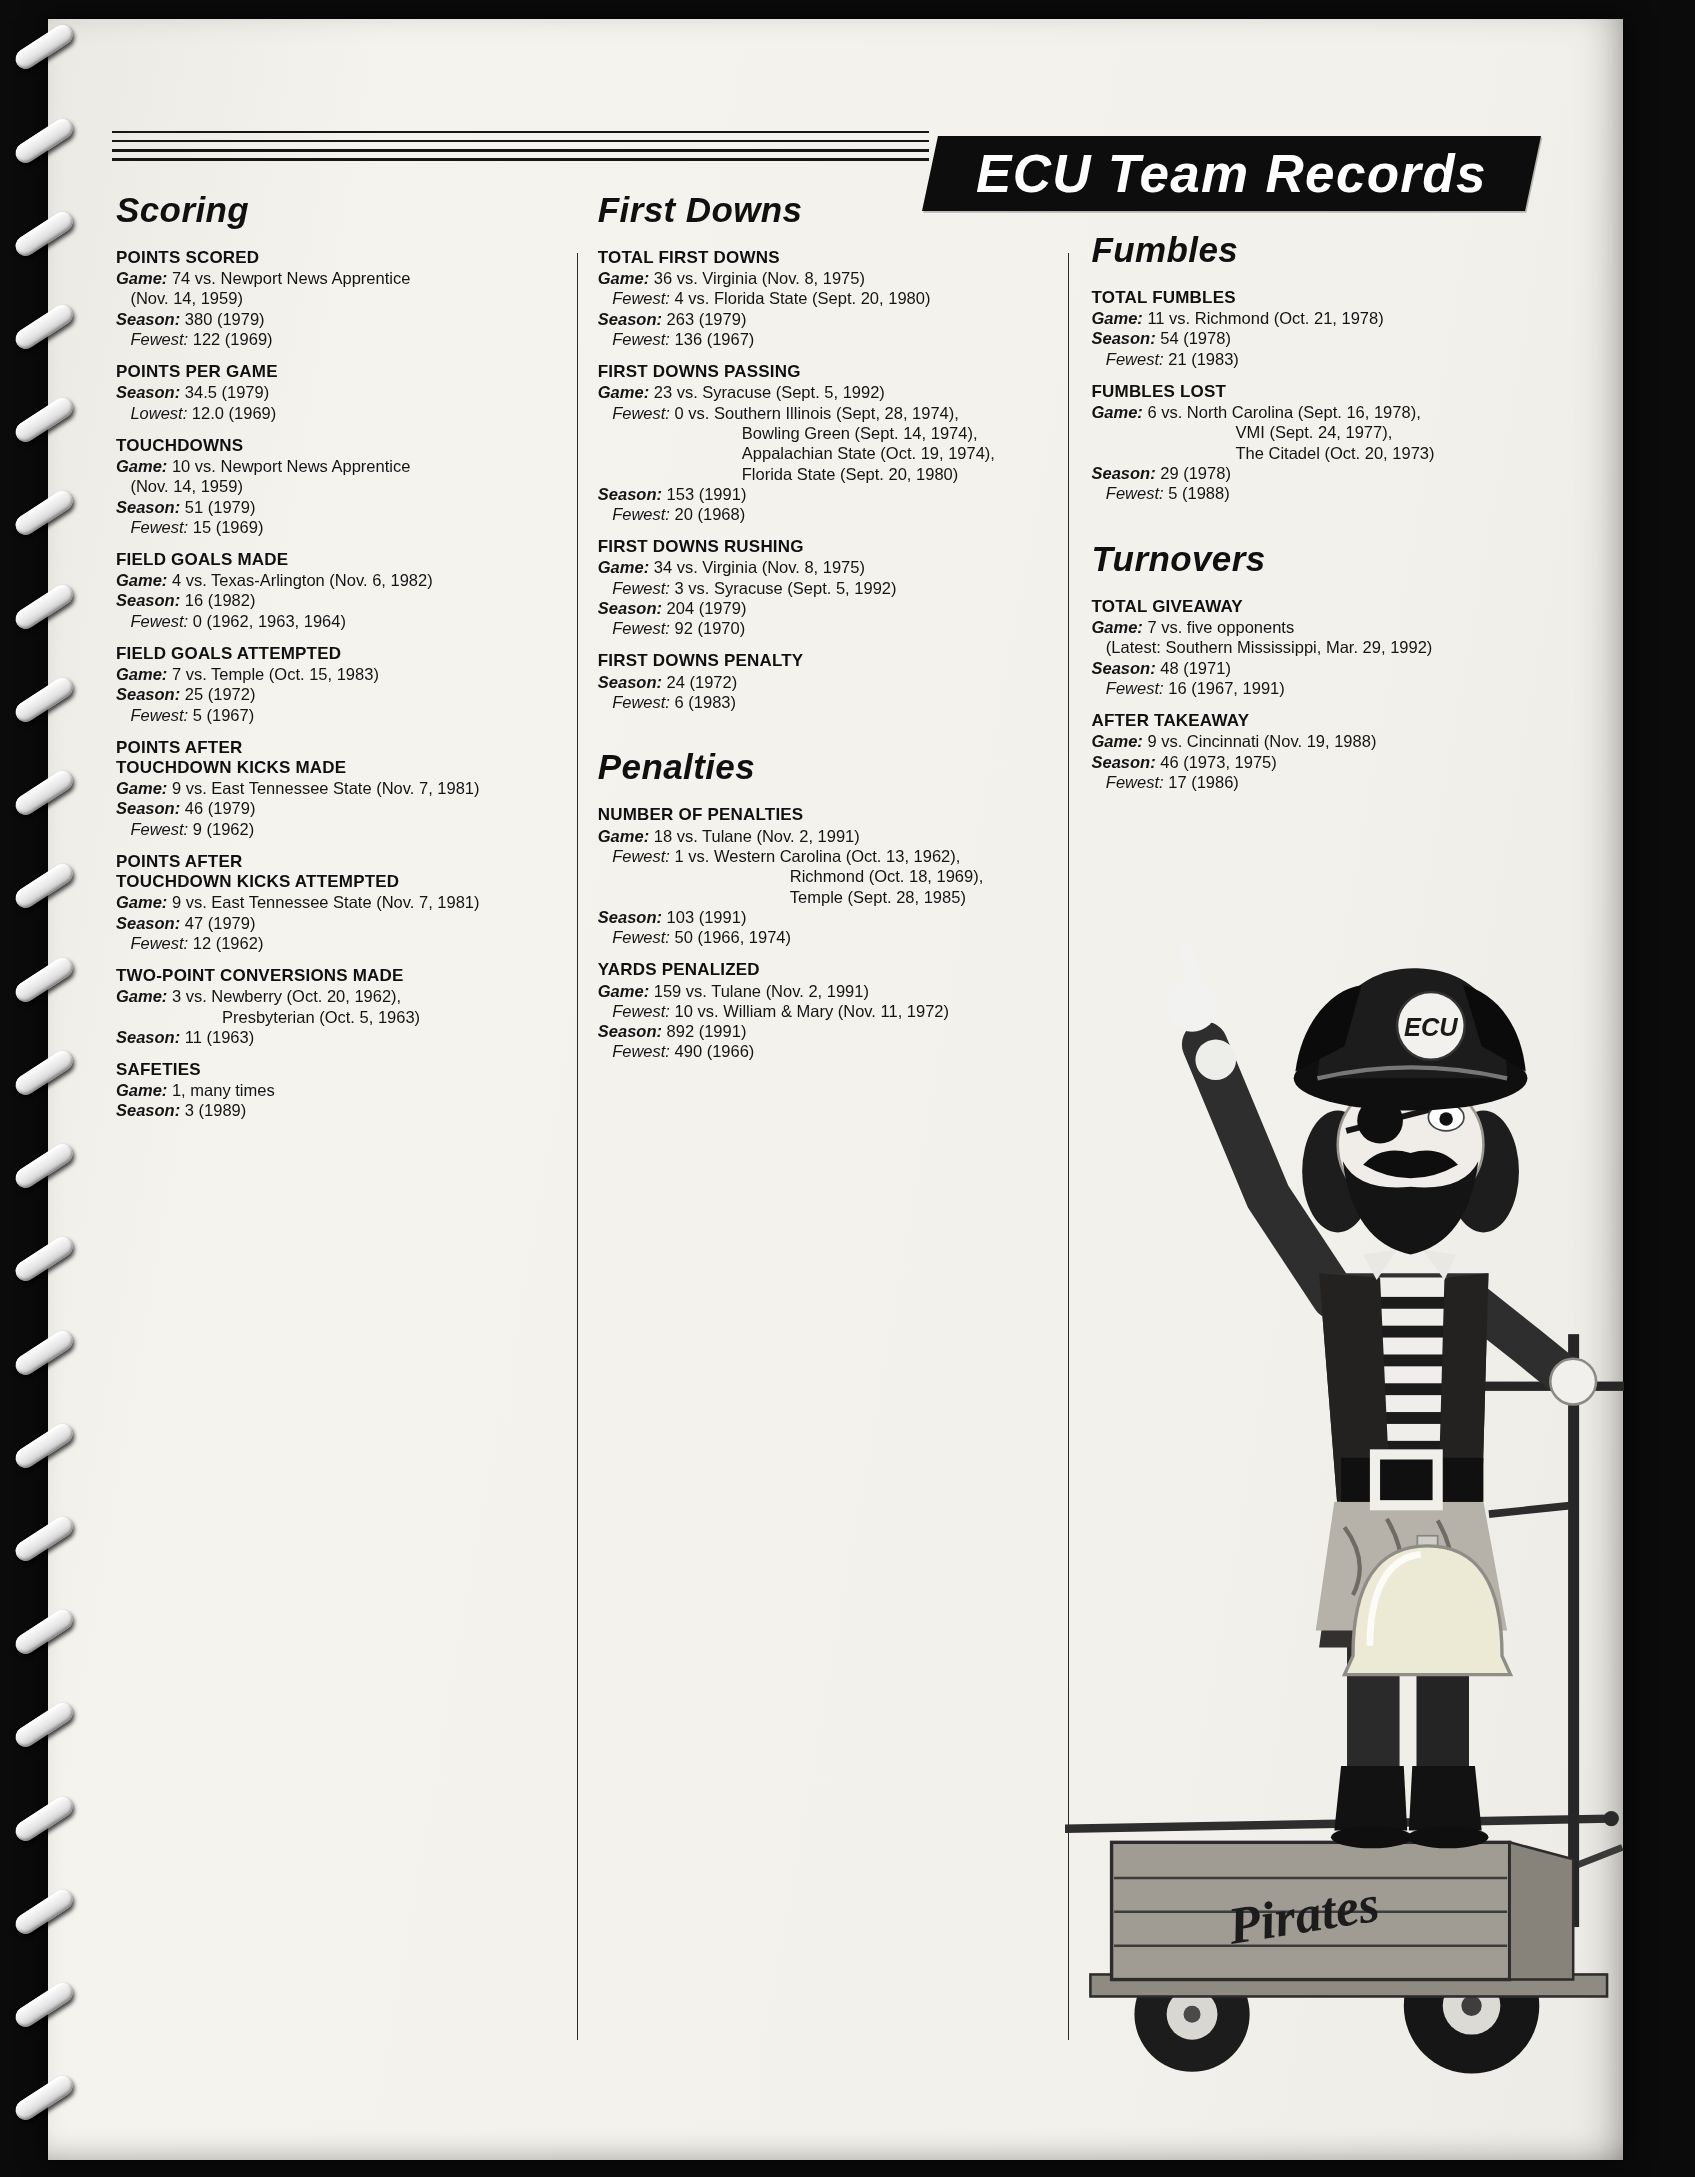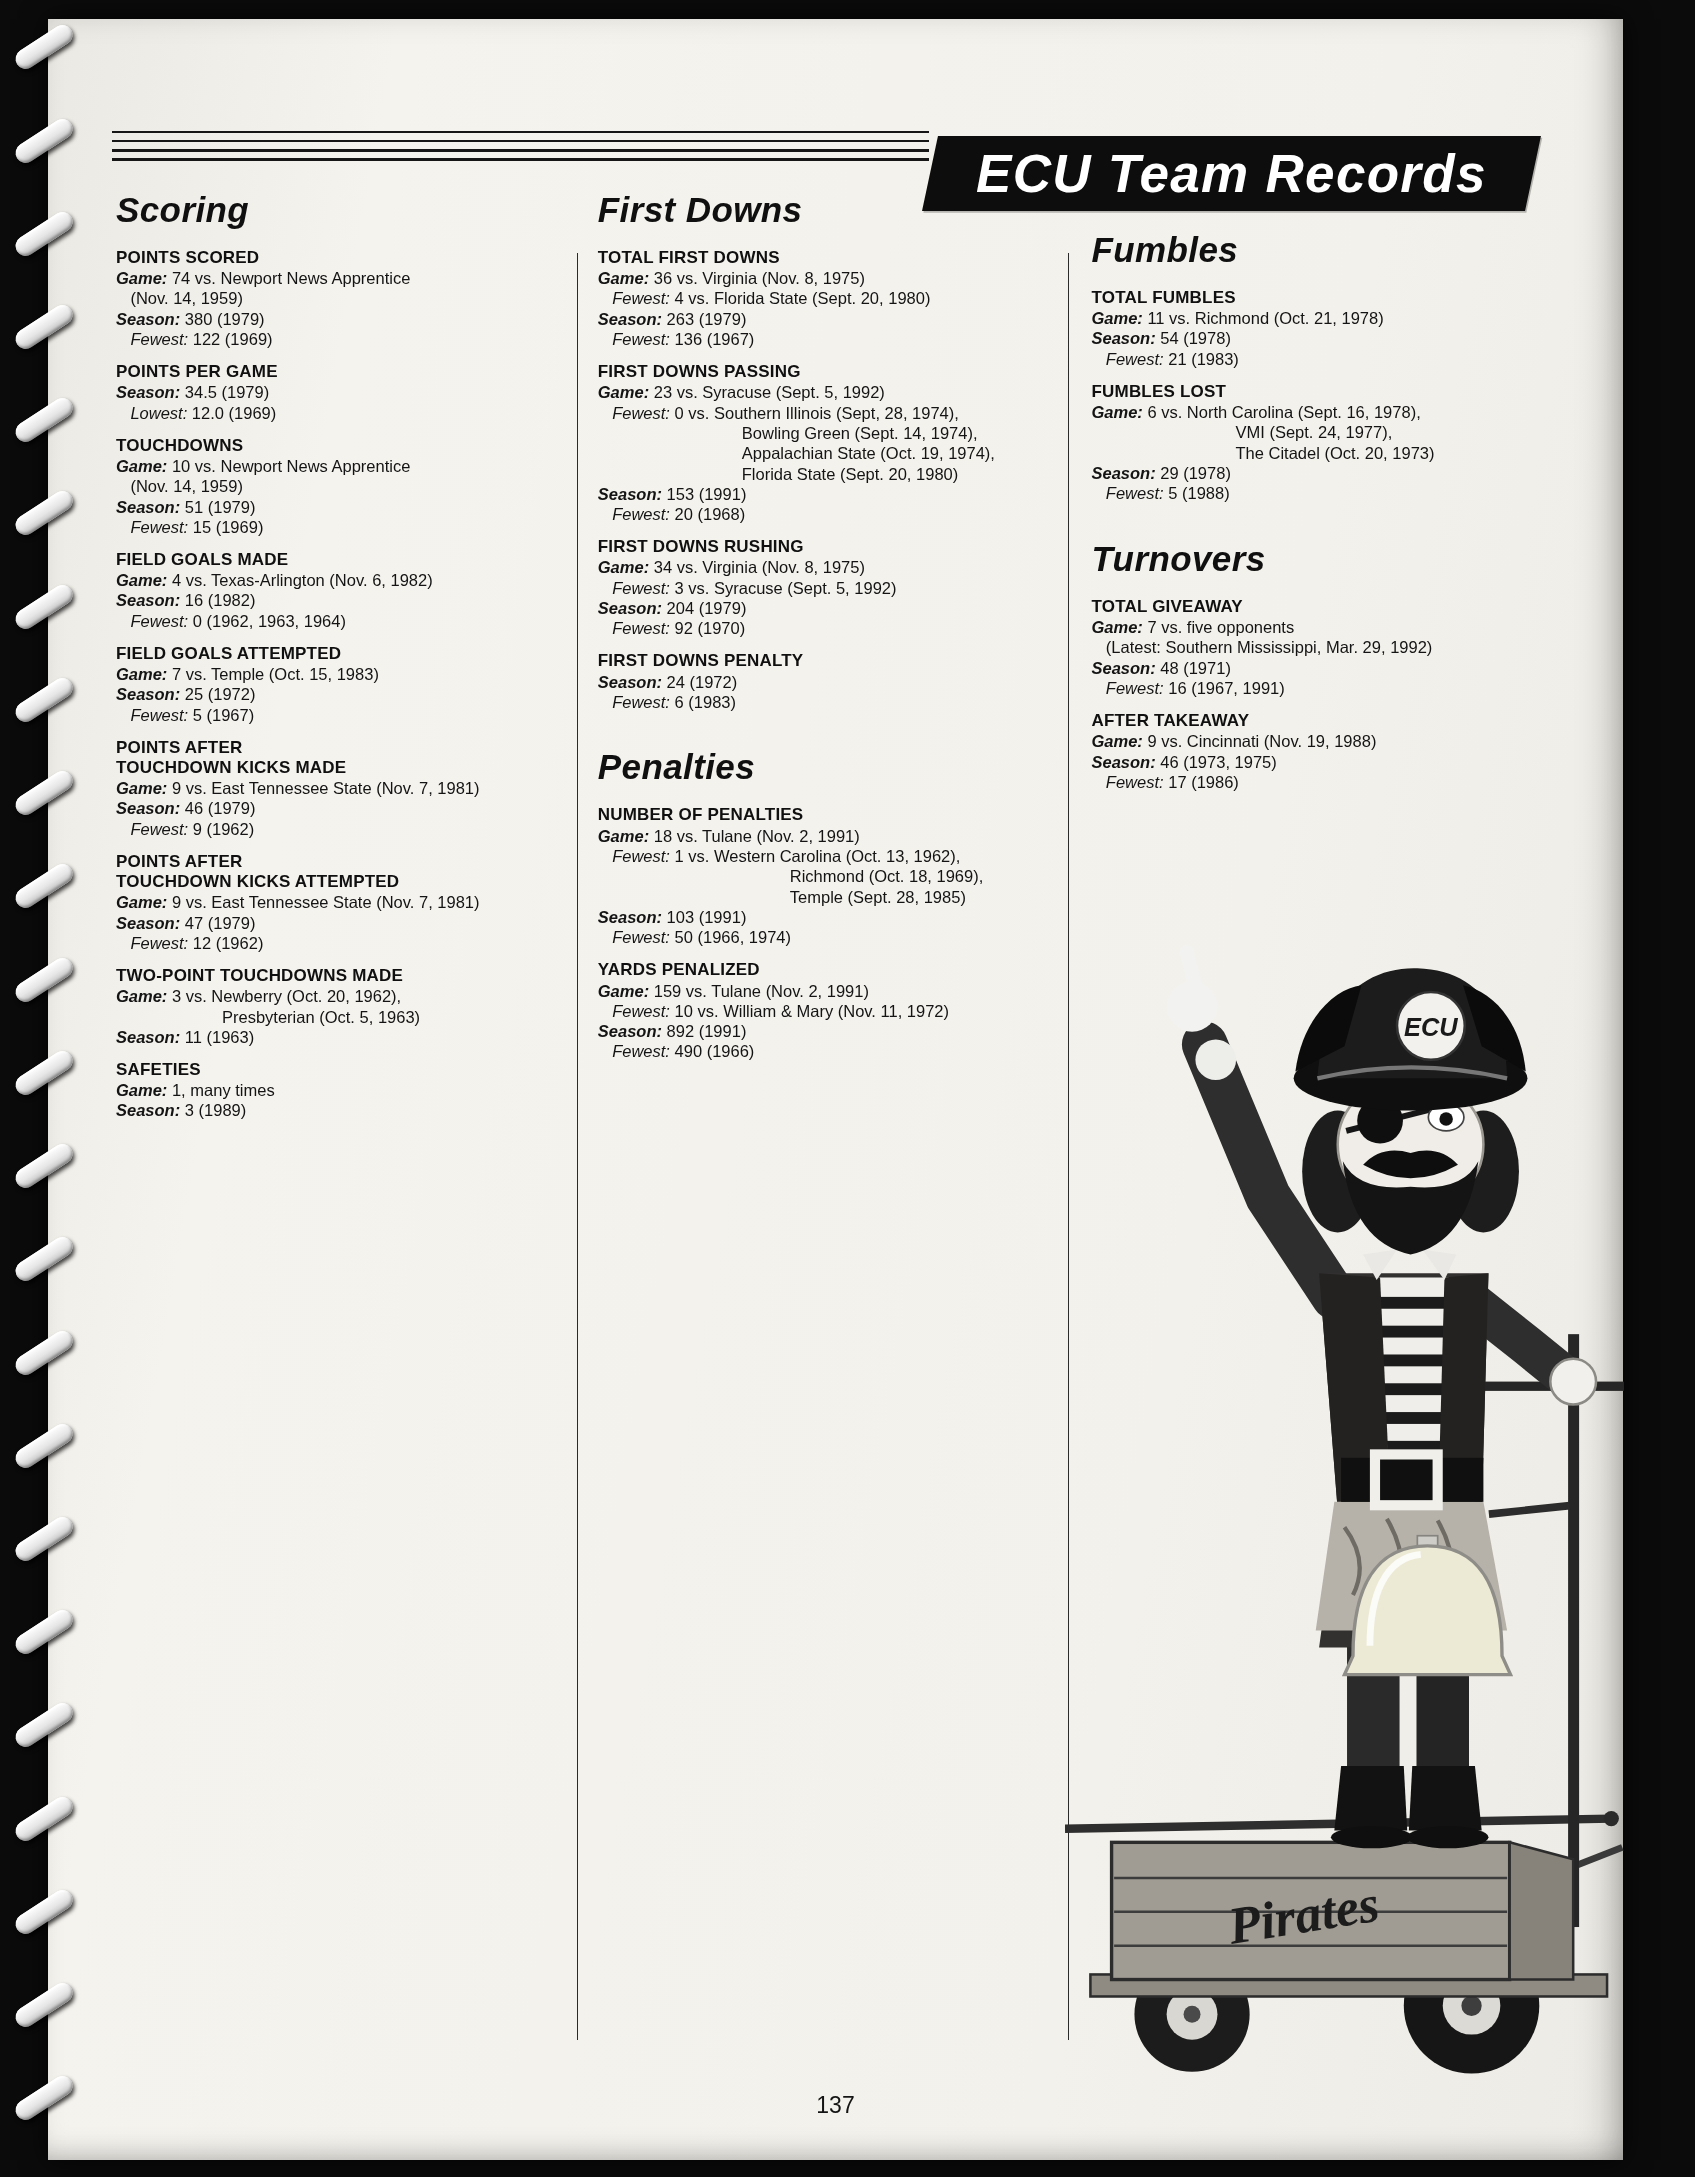--- a/index.html
+++ b/index.html
@@ -124,21 +124,21 @@
           <div class="rec-line ind1"><span class="lbl-i">Fewest: </span><span class="txt">9 (1962)</span></div>
         </div>
         <div class="record">
           <div class="rec-heading">POINTS AFTER
 TOUCHDOWN KICKS ATTEMPTED</div>
           <div class="rec-line ind0"><span class="lbl-b">Game: </span><span class="txt">9 vs. East Tennessee State (Nov. 7, 1981)</span></div>
           <div class="rec-line ind0"><span class="lbl-b">Season: </span><span class="txt">47 (1979)</span></div>
           <div class="rec-line ind1"><span class="lbl-i">Fewest: </span><span class="txt">12 (1962)</span></div>
         </div>
         <div class="record">
-          <div class="rec-heading">TWO-POINT TOUCHDOWNS MADE</div>
+          <div class="rec-heading">TWO-POINT CONVERSIONS MADE</div>
           <div class="rec-line ind0"><span class="lbl-b">Game: </span><span class="txt">3 vs. Newberry (Oct. 20, 1962),</span></div>
           <div class="rec-line ind2"><span class="txt">Presbyterian (Oct. 5, 1963)</span></div>
           <div class="rec-line ind0"><span class="lbl-b">Season: </span><span class="txt">11 (1963)</span></div>
         </div>
         <div class="record">
           <div class="rec-heading">SAFETIES</div>
           <div class="rec-line ind0"><span class="lbl-b">Game: </span><span class="txt">1, many times</span></div>
           <div class="rec-line ind0"><span class="lbl-b">Season: </span><span class="txt">3 (1989)</span></div>
         </div>
       </div>
@@ -318,21 +318,20 @@
       <text x="432" y="140" text-anchor="middle" font-family="Liberation Sans, sans-serif" font-style="italic" font-weight="bold" font-size="30" fill="#1a1a1a">ECU</text>
 
       <circle cx="600" cy="548" r="27" fill="#f1f0ed" stroke="#8c8a85" stroke-width="3"></circle>
 
       <rect x="416" y="730" width="24" height="20" fill="#cfcdc8" stroke="#86847f" stroke-width="2"></rect>
       <path d="M340 872 C340 798 362 742 428 742 C494 742 516 798 516 872 L526 894 L330 894 Z" fill="#ecead5" stroke="#8f8d88" stroke-width="4"></path>
       <path d="M360 860 C360 800 378 756 420 752" stroke="#ffffff" stroke-width="8" fill="none" opacity="0.8"></path>
     </svg>
   </div>
 
-  <div class="page-number">137</div>
 </div>
 
 <div class="spiral">
     <div class="coil" style="top: 37px;"></div>
     <div class="coil" style="top: 131px;"></div>
     <div class="coil" style="top: 224px;"></div>
     <div class="coil" style="top: 317px;"></div>
     <div class="coil" style="top: 410px;"></div>
     <div class="coil" style="top: 503px;"></div>
     <div class="coil" style="top: 597px;"></div>

